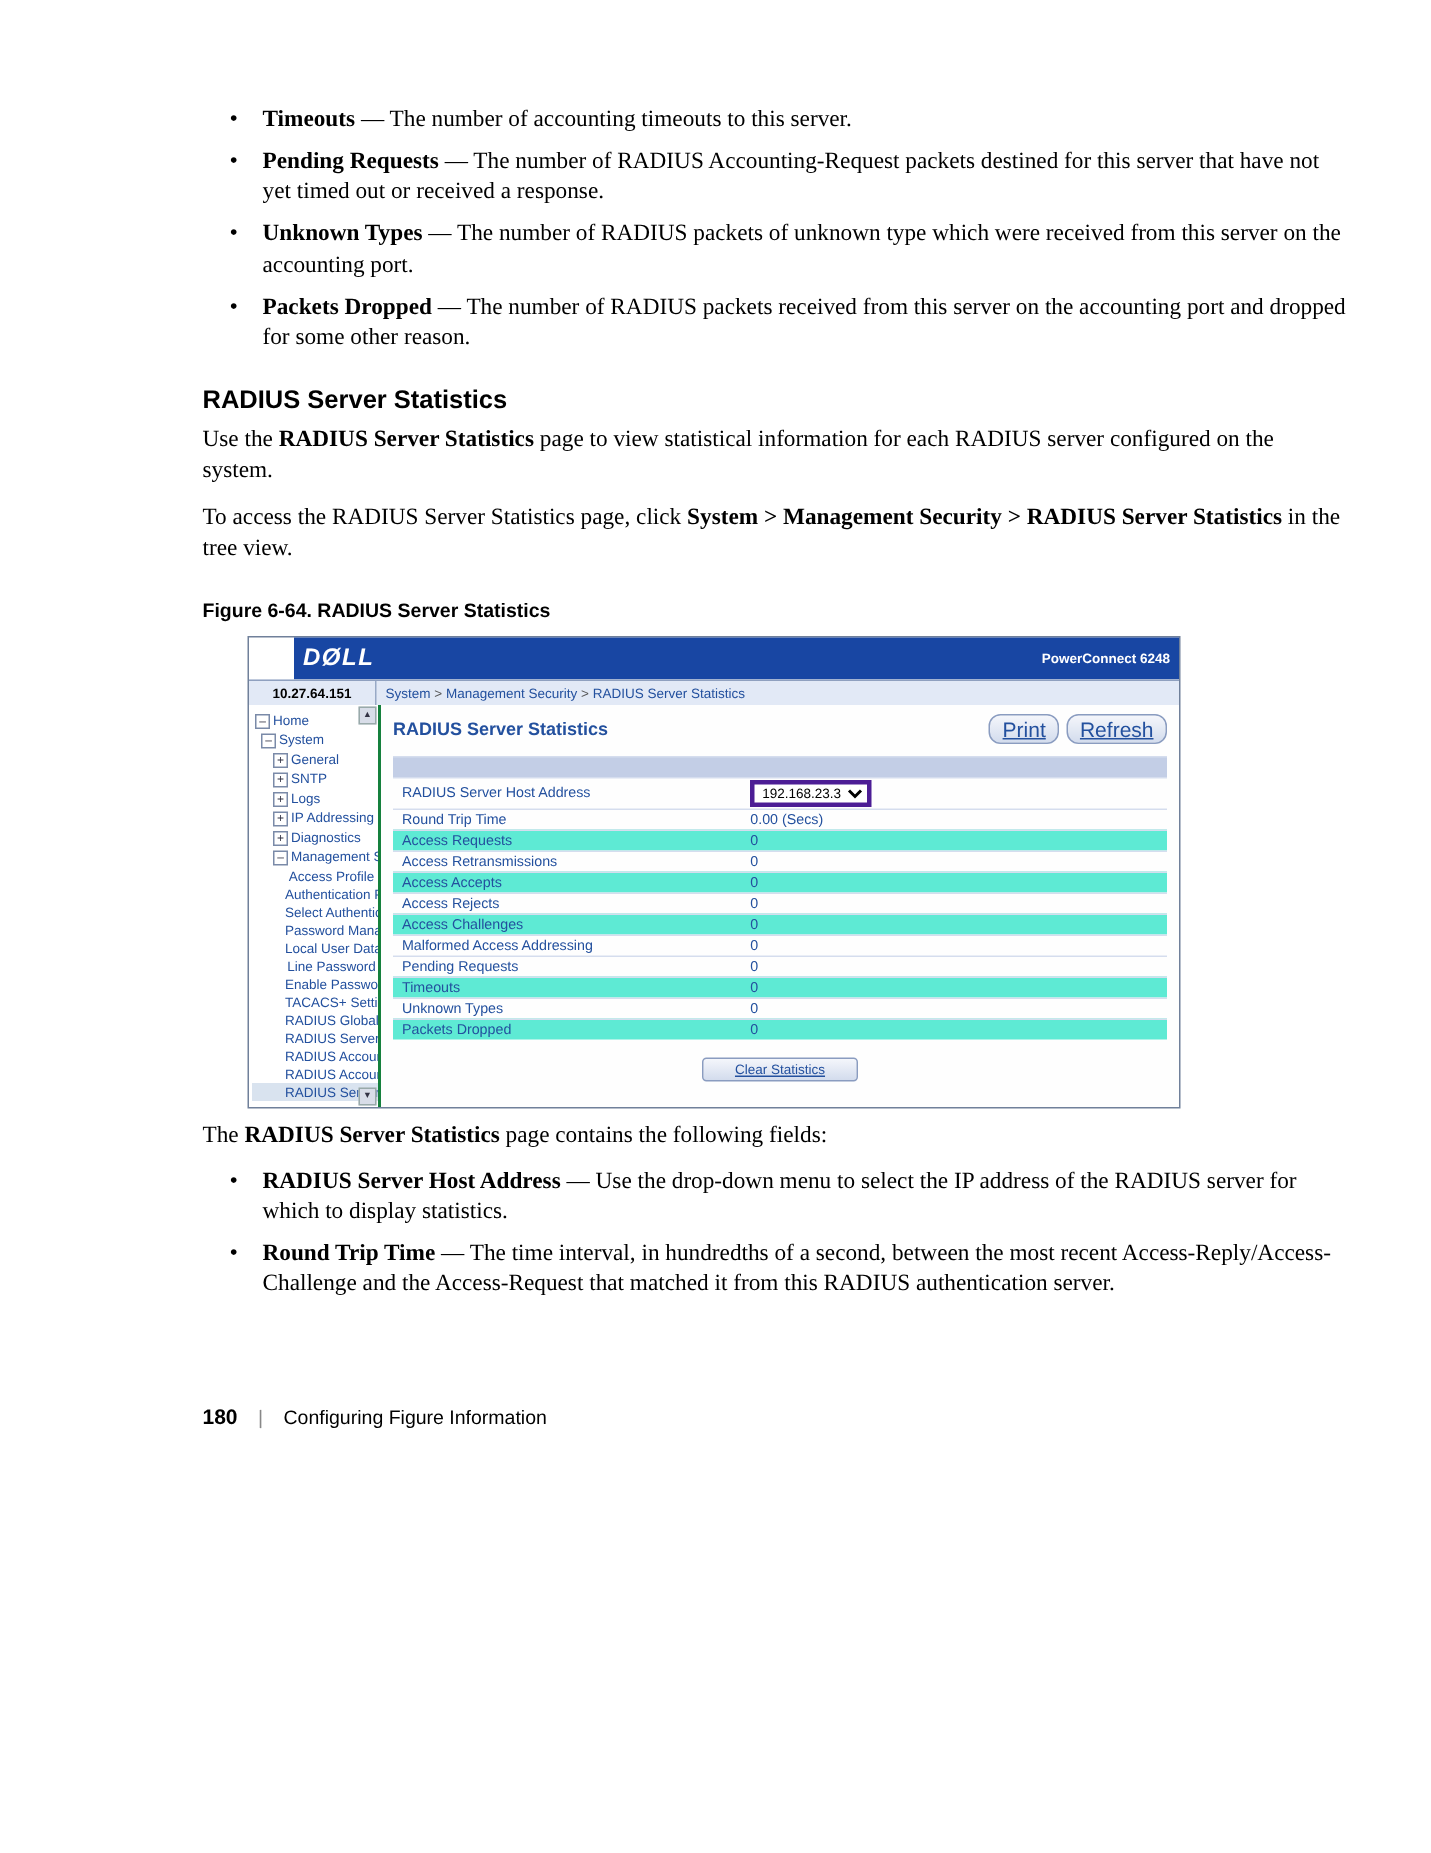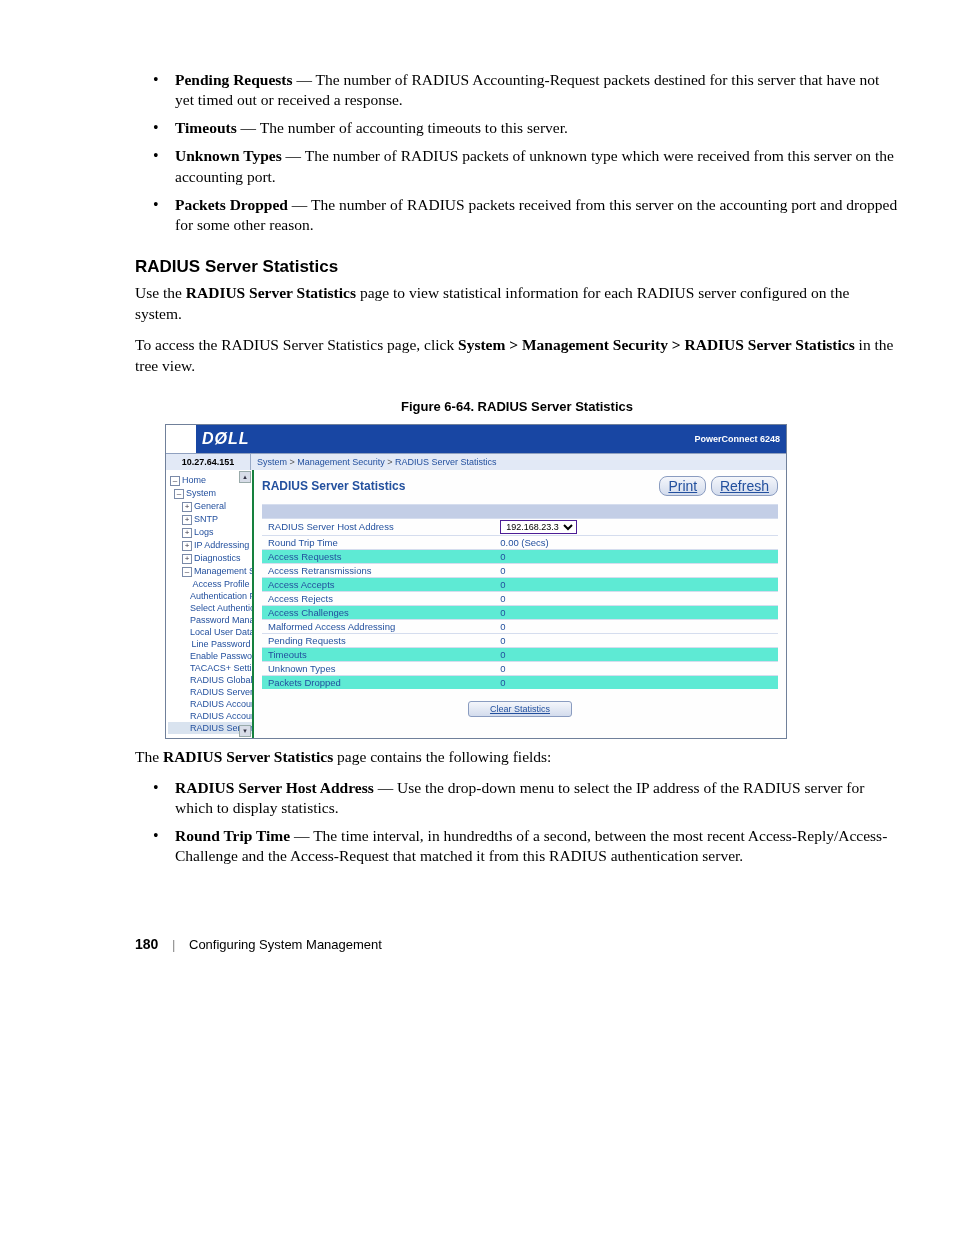--- a/index.html
+++ b/index.html
@@ -46,21 +46,20 @@
   p.body {
     font-size: 15.5px;
     line-height: 1.35;
     margin: 6px 0 10px 0;
   }
   .figcap {
     font-family: Arial, Helvetica, sans-serif;
     font-weight: bold;
     font-size: 13px;
     margin: 22px 0 10px 0;
-    text-align: center;
   }
 
   
   .shot {
     width: 620px;
     margin: 0 0 8px 30px;
     font-family: Tahoma, Arial, sans-serif;
     font-size: 10px;
     color: #000;
     border: 1px solid #70809a;
@@ -189,21 +188,21 @@
     border-collapse: collapse;
     font-size: 9.5px;
   }
   .stat-table tr { height: 14px; }
   .stat-table tr.hdr td { background: #c3cee6; height: 6px; padding:0; }
   .stat-table td { border-top: 1px solid #d5ddee; color: #23509e; padding: 1px 6px; }
   .stat-table td.val { color: #23509e; width: 55%; }
   .stat-table tr.alt td { background: #5eead4; }
   .ipselect {
     font-size: 9px;
-    border: 1px solid #4c1d95;
+    border: 3px solid #4c1d95;
     background: #fff;
     padding: 0 1px;
   }
   .clearbtn {
     display: block;
     margin: 12px auto 0 auto;
     width: 90px;
     text-align: center;
     background: linear-gradient(#f4f6fb,#d3dced);
     border: 1px solid #8a9cc0;
@@ -223,22 +222,22 @@
   }
   .footer .pg { font-weight: bold; font-size: 14px; text-align: right; }
   .footer .sep { margin: 0 10px; color: #888; }
 </style>
 </head>
 <body>
 
 <div class="page">
 
   <ul class="bullets" id="bullets-top">
+      <li><span class="bold">Timeouts</span><span> — The number of accounting timeouts to this server.</span></li>
       <li><span class="bold">Pending Requests</span><span> — The number of RADIUS Accounting-Request packets destined for this server that have not yet timed out or received a response.</span></li>
-      <li><span class="bold">Timeouts</span><span> — The number of accounting timeouts to this server.</span></li>
       <li><span class="bold">Unknown Types</span><span> — The number of RADIUS packets of unknown type which were received from this server on the accounting port.</span></li>
       <li><span class="bold">Packets Dropped</span><span> — The number of RADIUS packets received from this server on the accounting port and dropped for some other reason.</span></li>
     </ul>
 
   <h2 class="section">RADIUS Server Statistics</h2>
 
   <p class="body">
     <span>Use the </span><span class="bold">RADIUS Server Statistics</span><span> page to view statistical information for each RADIUS server configured on the system.</span>
   </p>
 
@@ -358,16 +357,16 @@
   </p>
 
   <ul class="bullets" id="bullets-bottom">
       <li><span class="bold">RADIUS Server Host Address</span><span> — Use the drop-down menu to select the IP address of the RADIUS server for which to display statistics.</span></li>
       <li><span class="bold">Round Trip Time</span><span> — The time interval, in hundredths of a second, between the most recent Access-Reply/Access-Challenge and the Access-Request that matched it from this RADIUS authentication server.</span></li>
     </ul>
 
   <div class="footer">
     <span class="pg">180</span>
     <span class="sep">|</span>
-    <span>Configuring System Management</span>
+    <span>Configuring Figure Information</span>
   </div>
 
 </div>
 
 </body></html>

